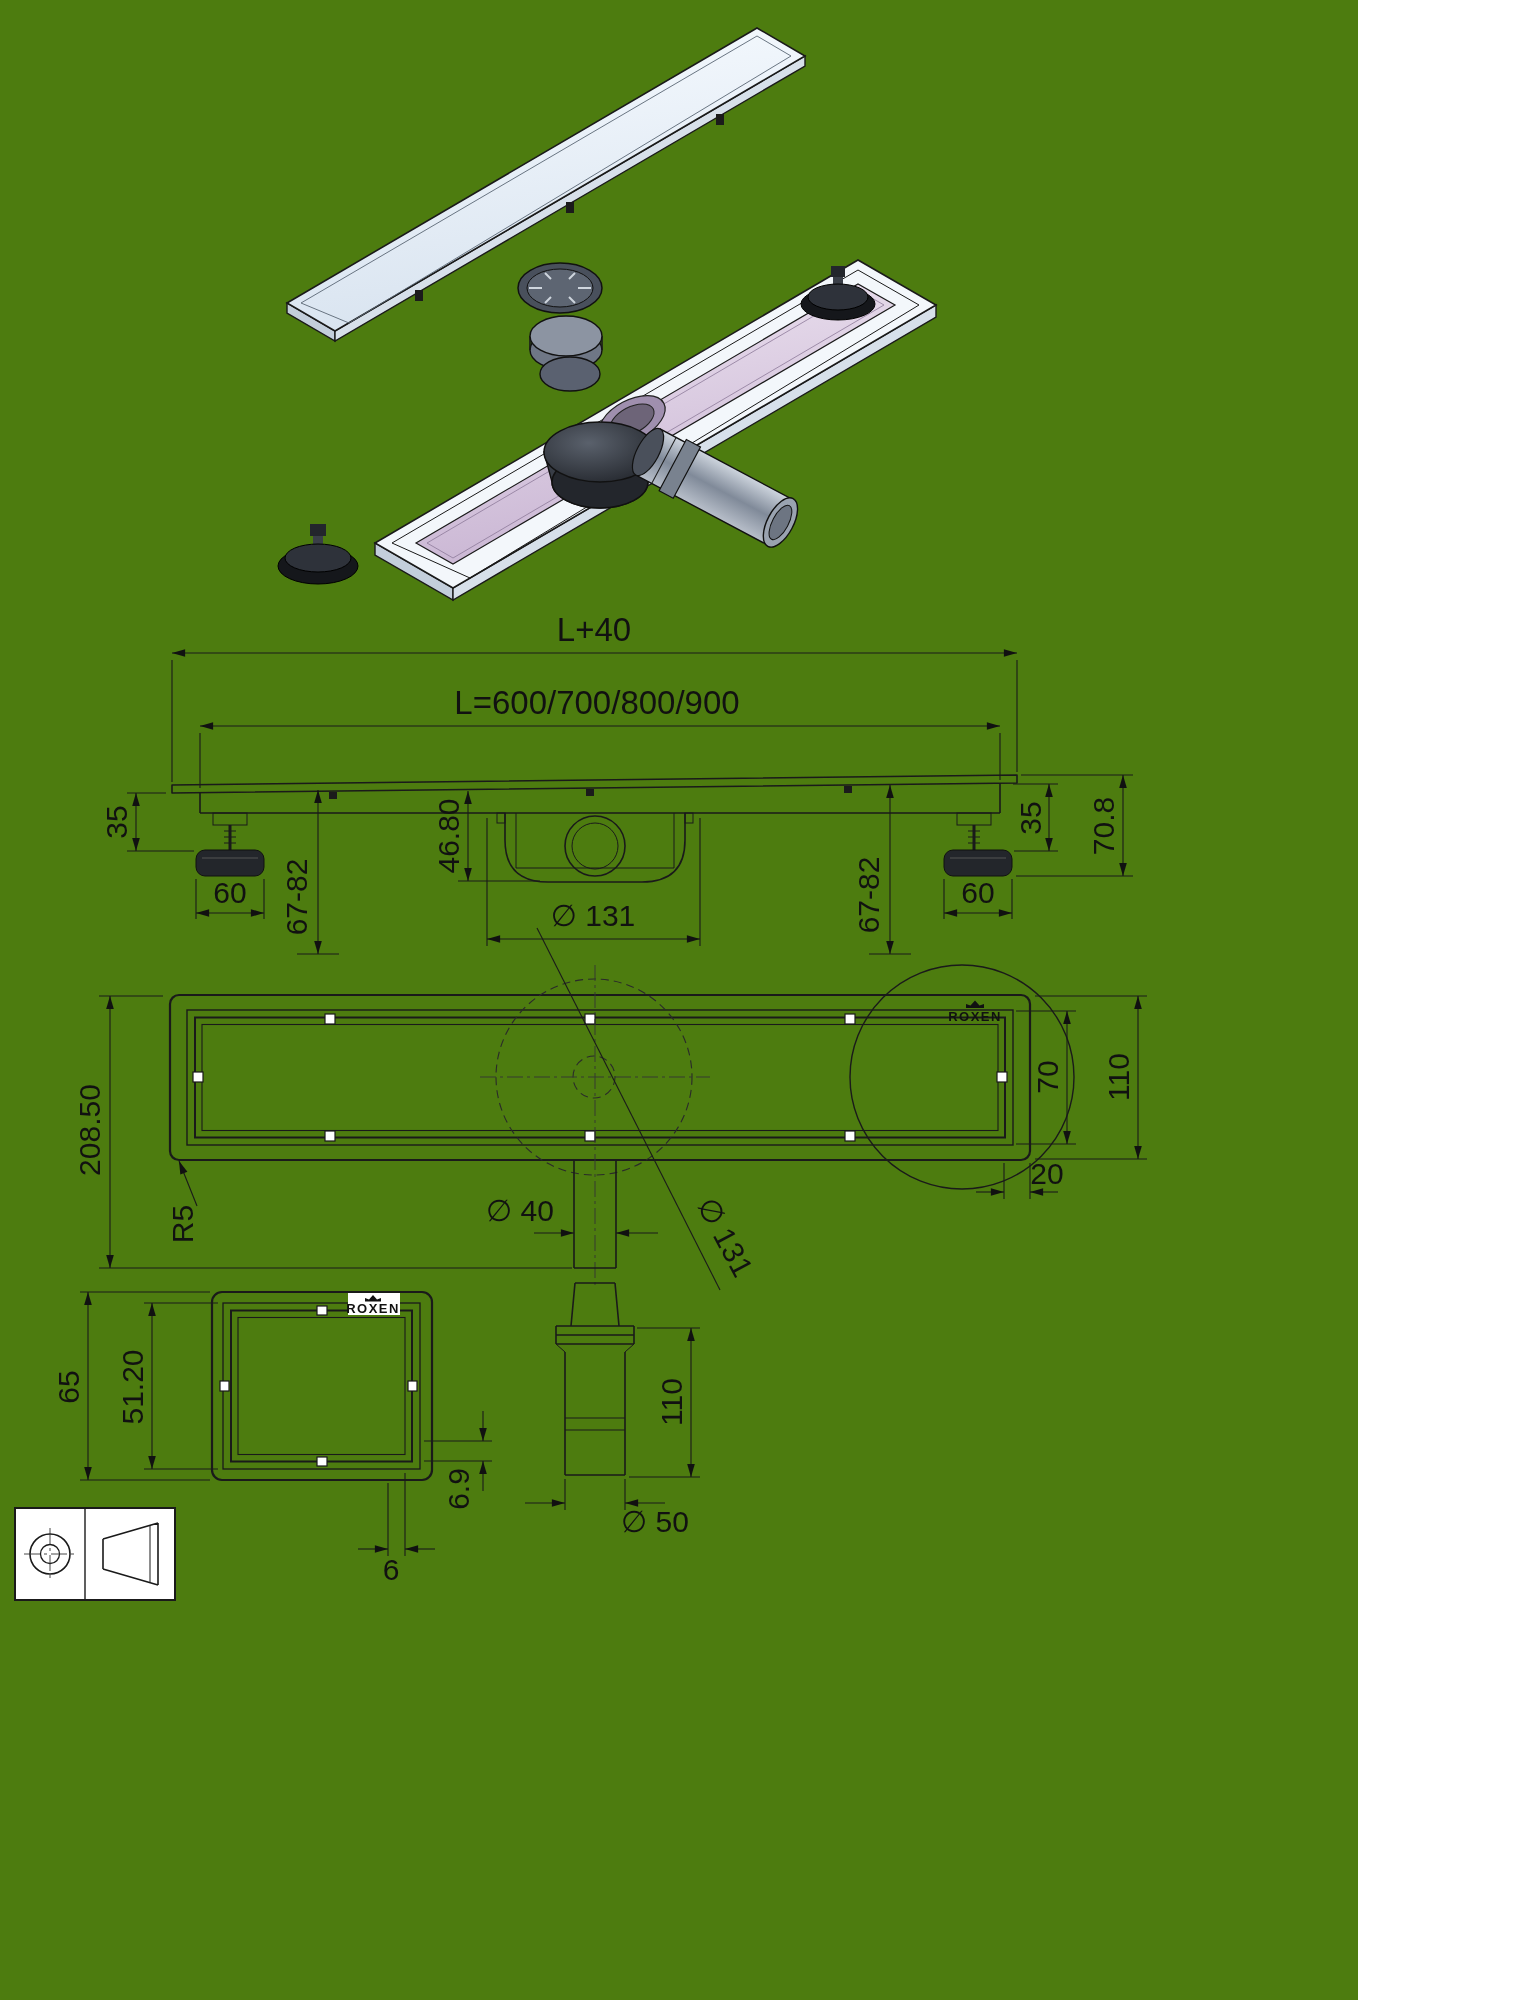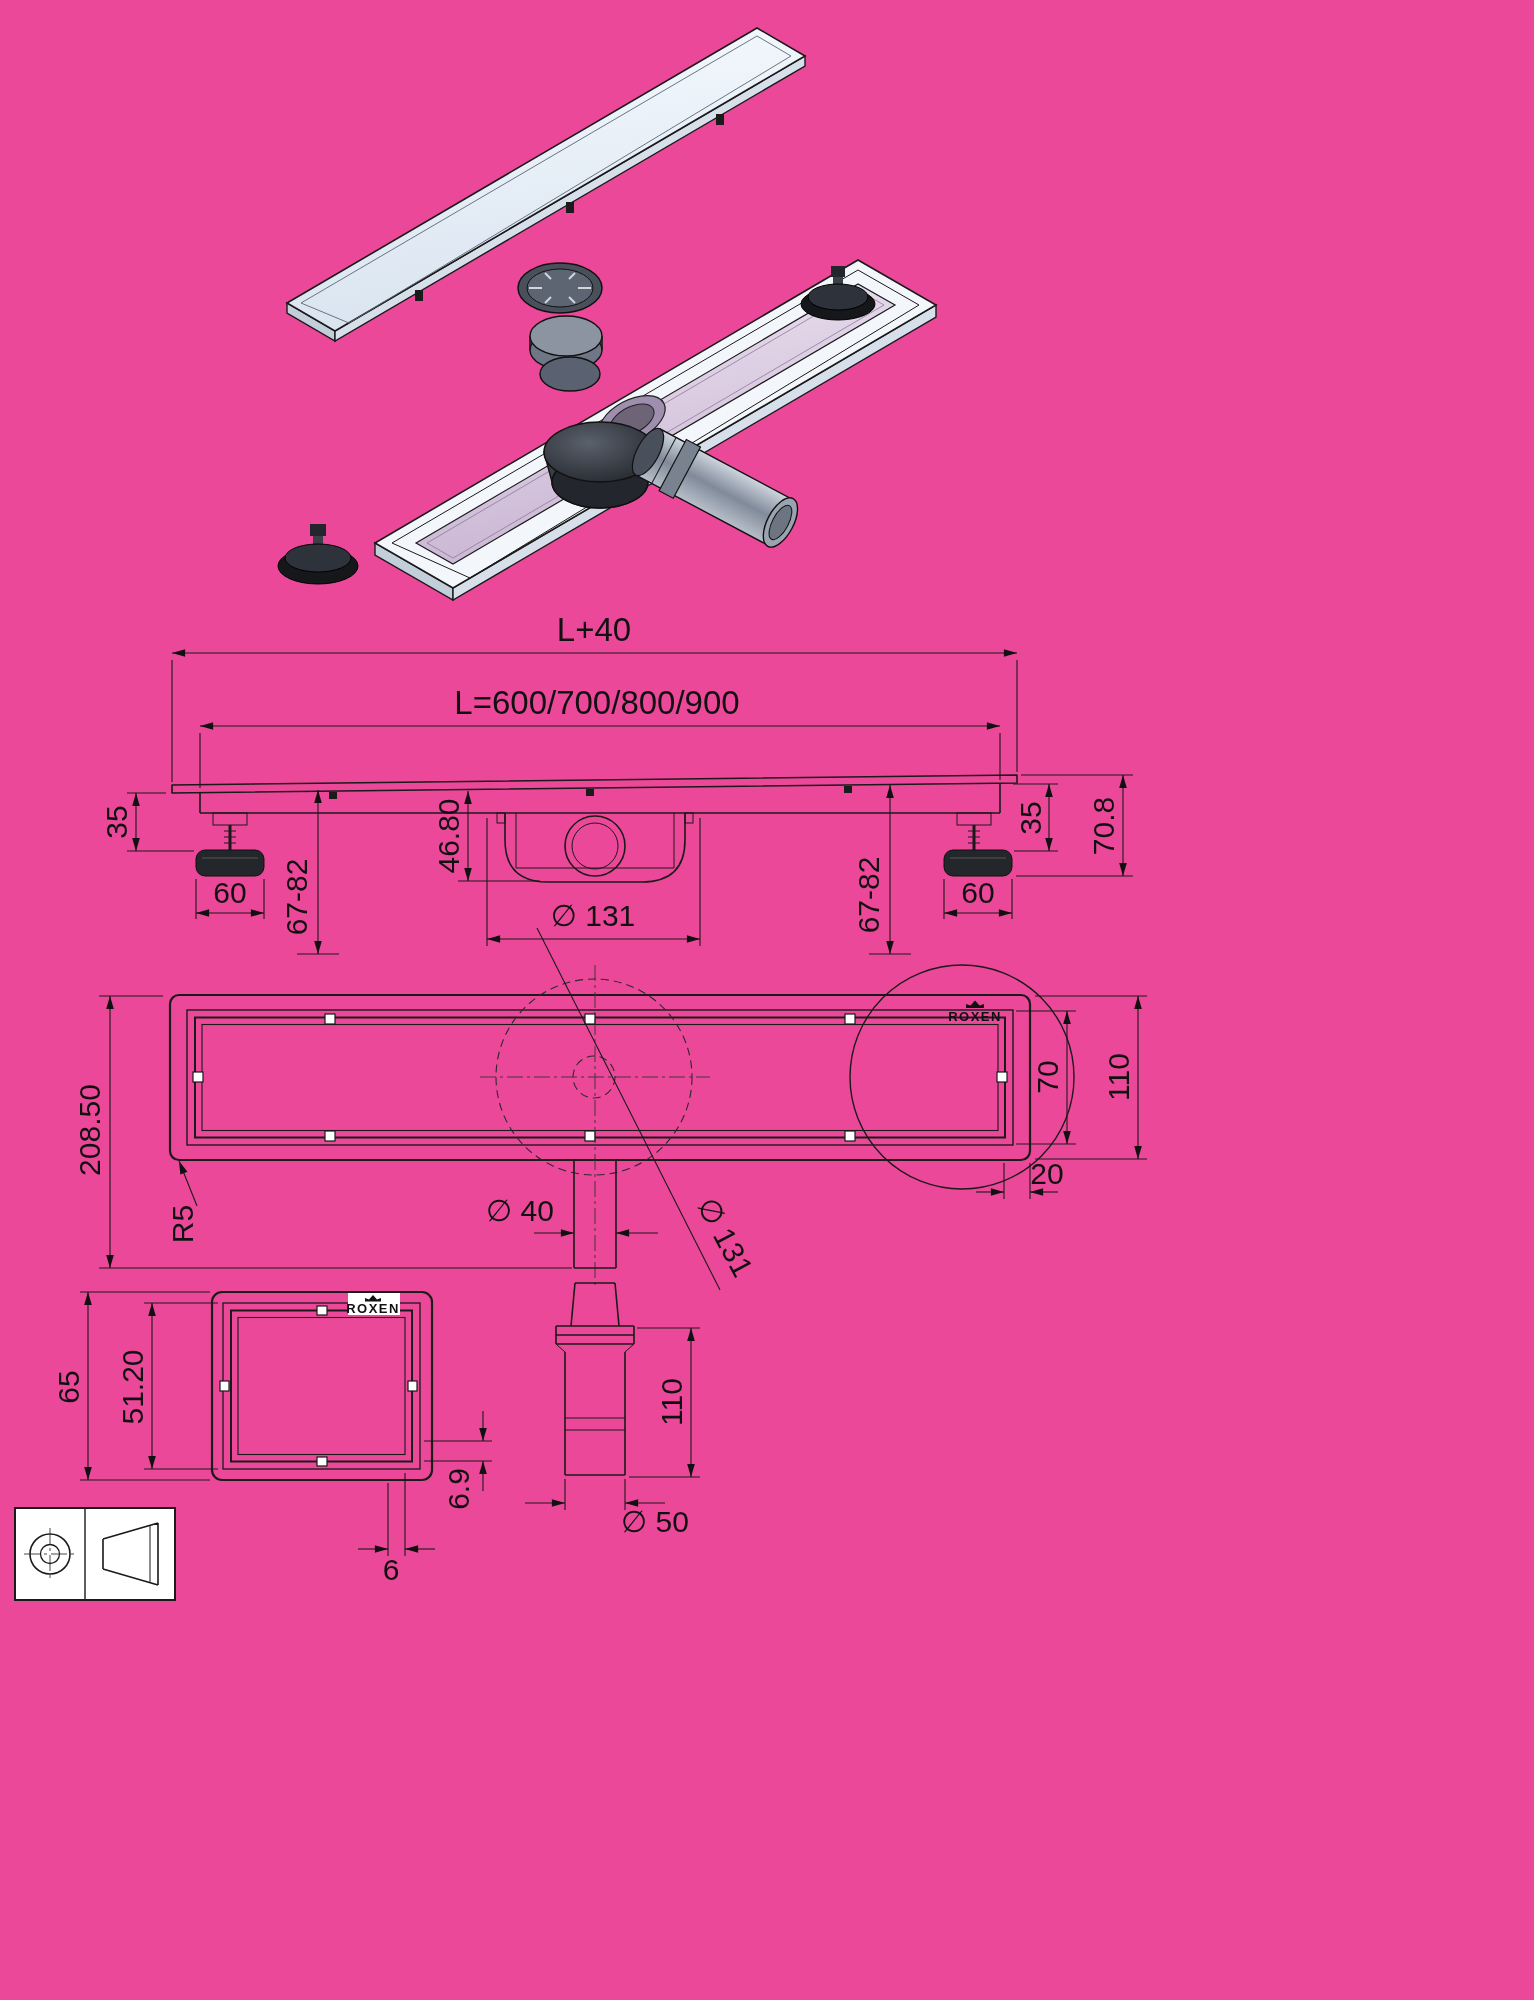--- a/index.html
+++ b/index.html
@@ -1,16 +1,16 @@
 <!DOCTYPE html>
 <html><head>
 <meta charset="utf-8">
 <style>
   html,body{margin:0;padding:0;background:#ffffff;}
-  .page{width:1534px;height:2000px;background:#ec4899;position:relative;overflow:hidden;}
+  .page{width:1358px;height:2000px;background:#4d7c0f;position:relative;overflow:hidden;}
   svg{display:block;}
   .ln{stroke:#1a1a1a;stroke-width:1.6;fill:none;stroke-linejoin:round;}
   .ln2{stroke:#1a1a1a;stroke-width:2.2;fill:none;}
   .thin{stroke:#1a1a1a;stroke-width:1;fill:none;}
   .dim,.ext{stroke:#1a1a1a;stroke-width:1.1;fill:none;}
   .cl{stroke:#333;stroke-width:0.9;stroke-dasharray:16 4 3 4;fill:none;}
   .hid{stroke:#2a2a2a;stroke-width:1.1;stroke-dasharray:8 5;fill:none;}
   text{font-family:"Liberation Sans",sans-serif;fill:#111;}
   .dt{font-size:30px;}
   .dtl{font-size:33px;}

